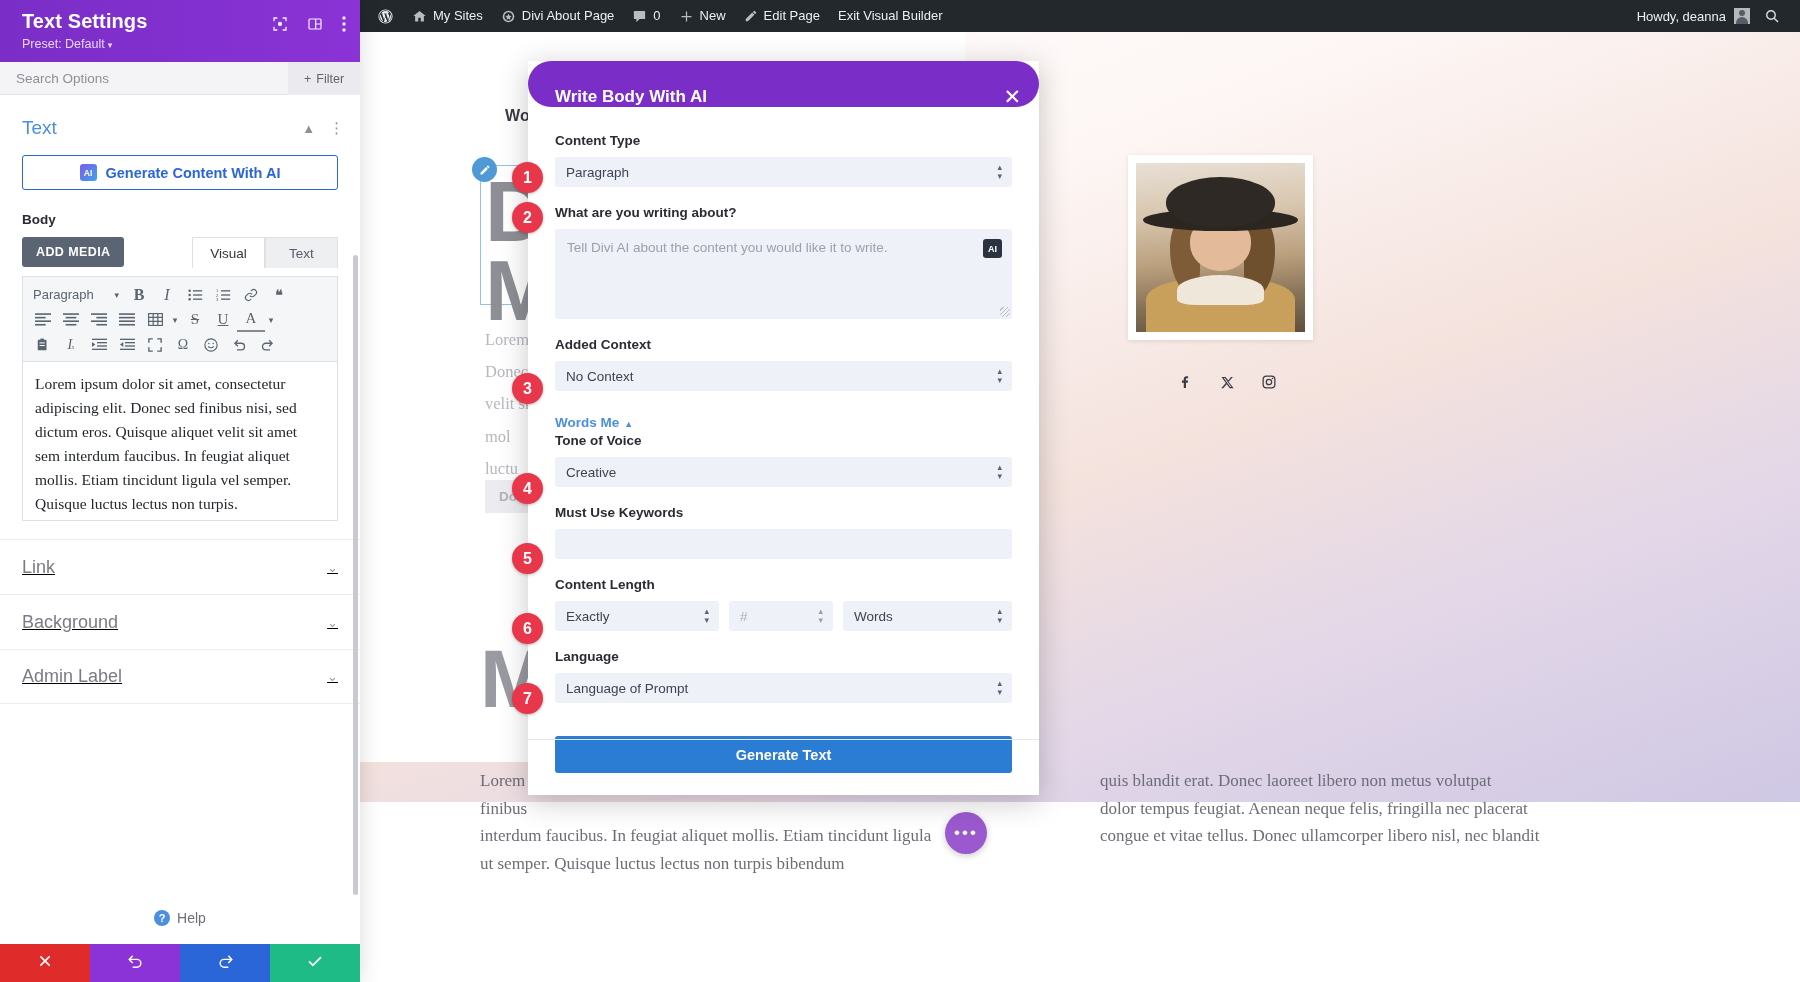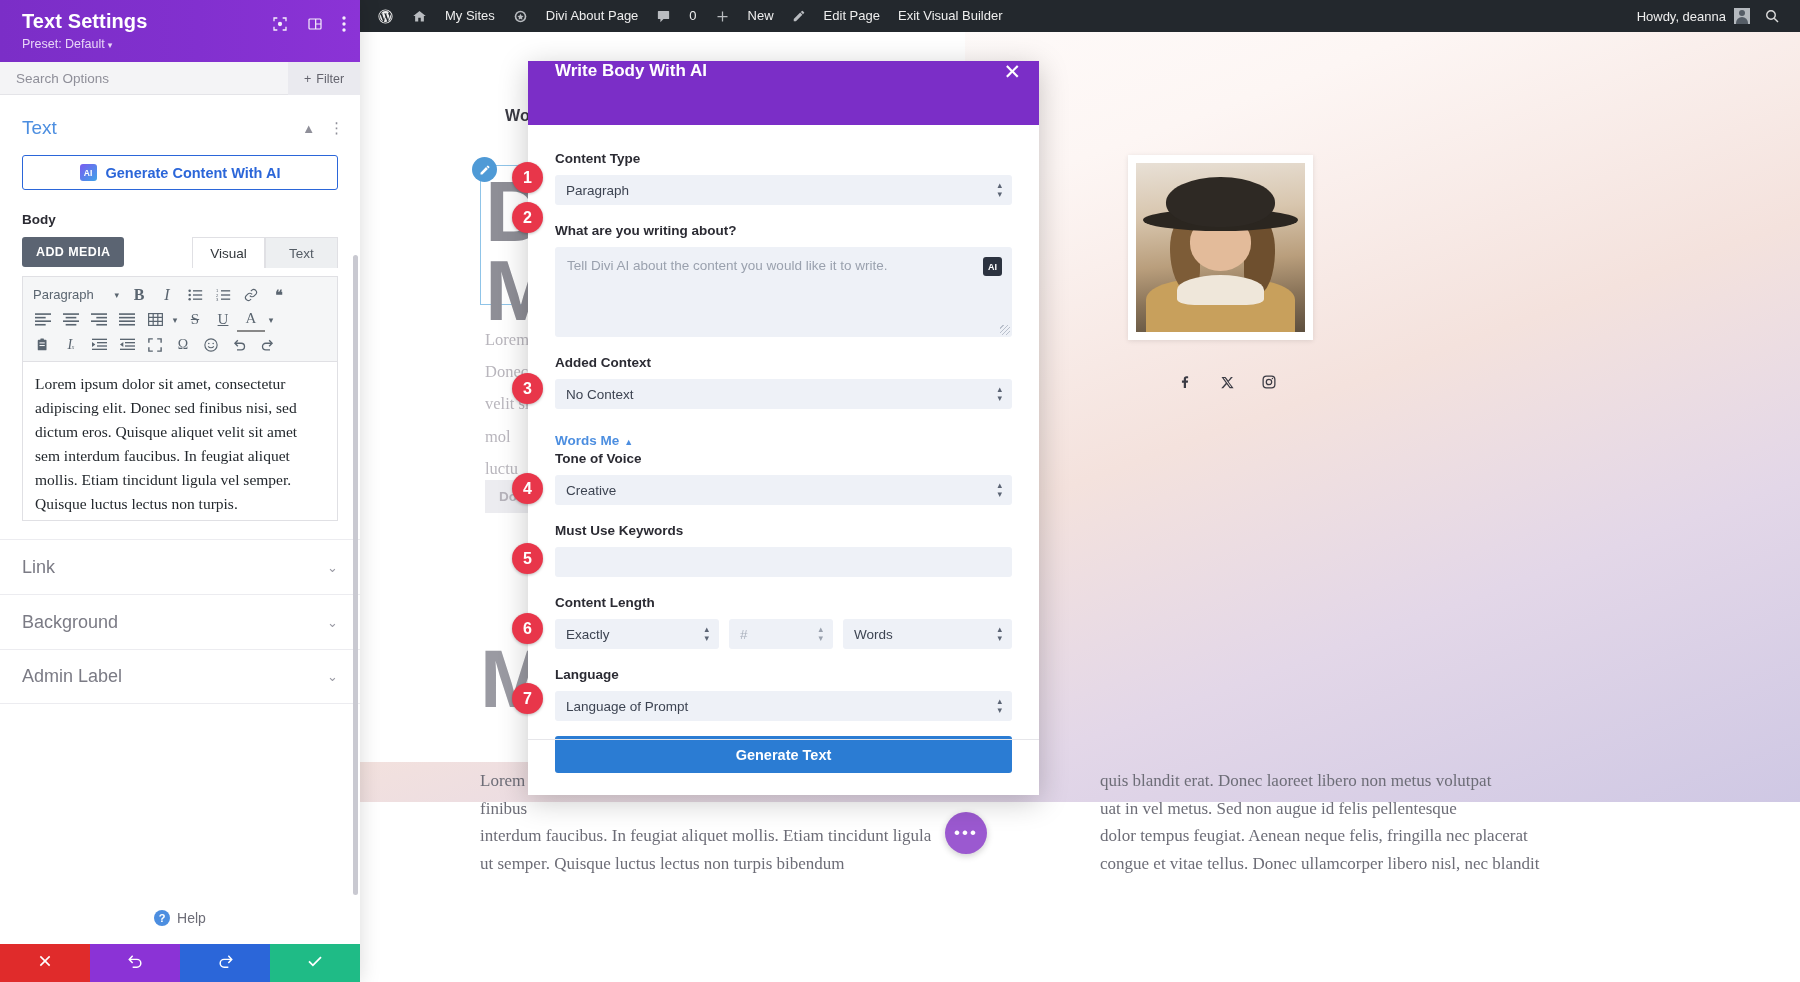--- a/index.html
+++ b/index.html
@@ -12,21 +12,21 @@
   .screen { position: relative; width: 1800px; height: 982px; overflow: hidden; background:#fff; }
 
   
   .wp-adminbar {
     position: absolute; left: 360px; top: 0; width: 1440px; height: 32px;
     background: #23282d; color: #eeeeee;
     display: flex; align-items: center; font-size: 13px;
   }
   .wp-ab-left { display: flex; align-items: center; height: 32px; padding-left: 8px; gap: 0px; }
   .ab-item {
-    display: flex; align-items: center; gap: 18px;
+    display: flex; align-items: center; gap: 6px;
     height: 32px; padding: 0 9px; color: #eee; white-space: nowrap;
     font-size: 13px; line-height: 32px;
   }
   .ab-item svg { display:block; }
   .wp-ab-right { margin-left: auto; display: flex; align-items: center; height: 32px; padding-right: 10px; }
   .howdy { font-size: 13px; color: #eee; padding-right: 8px; }
   .avatar-sq { width: 16px; height: 16px; background:#b4b9be; display:block; position:relative; overflow:hidden; }
   .avatar-sq::before { content:""; position:absolute; width:6px;height:6px;border-radius:50%;background:#555d66;left:5px;top:2px;}
   .avatar-sq::after { content:""; position:absolute; width:12px;height:7px;border-radius:6px 6px 0 0;background:#555d66;left:2px;top:9px;}
   .ab-search { padding: 0 10px 0 14px; display:flex; align-items:center; }
@@ -119,21 +119,21 @@
 
   .ed-area {
     border:1px solid #e0e0e4; background:#fff; height: 160px; padding: 10px 12px;
     font-family:"Liberation Serif", serif; font-size:15.5px; line-height:1.55; color:#23282d;
     overflow:hidden;
   }
 
   .accordion { margin-top: 18px; }
   .acc-row {
     height:55px; display:flex; align-items:center; padding: 0 22px;
-    border-top:1px solid #ececf0; cursor:pointer;
+    border-top:1px solid #ececf0; cursor:pointer;text-decoration:underline;
   }
   .acc-row:last-child { border-bottom:1px solid #ececf0; }
   .acc-label { flex:1; font-size:18px; color:#7b7b85; font-weight:400;}
   .acc-chev { color:#9a9aa4; font-size:13px; }
 
   .help-row {
     position:absolute; left:0; bottom: 56px; width:360px;
     display:flex; align-items:center; justify-content:center; gap:7px;
     font-size:14px; color:#6d6d77;
   }
@@ -226,22 +226,22 @@
     font-size:17px; letter-spacing:2px; box-shadow:0 2px 7px rgba(0,0,0,.2); cursor:pointer;
   }
 
   
   .modal {
     position:absolute; left:528px; top:61px; width:511px; height:734px;
     background:#fff; box-shadow: 0 6px 28px rgba(0,0,0,.22); z-index: 50;
     display:flex; flex-direction:column;
   }
   .modal-head {
-    height:64px; background:#7b2ec7; display:flex; align-items:flex-start;
-    padding: 0 18px 0 27px; color:#fff;
+    height:46px; background:#7b2ec7; display:flex; align-items:flex-end;
+    padding: 0 18px 0 27px; color:#fff;border-radius:24px;
   }
   .modal-title { font-size:17px; font-weight:bold; flex:1; }
   .modal-close { font-size:21px; cursor:pointer; line-height:1; font-weight:300; }
 
   .modal-body { flex:1; padding: 26px 27px 0 27px; overflow:hidden; }
 
   .fld { margin-bottom: 18px; }
   .fld-label { font-size:13.5px; font-weight:bold; color:#2b2b33; margin-bottom: 9px; }
   .sel {
     height:30px; background:#eef1f7; border-radius:3px; display:flex; align-items:center;
@@ -358,21 +358,20 @@
       <div class="lower-copy">
         <div style="display:flex;">
           <div style="width:560px;">
             <div>Lorem</div>
             <div>finibus</div>
             <div>interdum faucibus. In feugiat aliquet mollis. Etiam tincidunt ligula</div>
             <div>ut semper. Quisque luctus lectus non turpis bibendum</div>
           </div>
           <div style="width:640px; margin-left:60px;">
             <div>quis blandit erat. Donec laoreet libero non metus volutpat</div>
-            <div>uat in vel metus. Sed non augue id felis pellentesque</div>
             <div>dolor tempus feugiat. Aenean neque felis, fringilla nec placerat</div>
             <div>congue et vitae tellus. Donec ullamcorper libero nisl, nec blandit</div>
           </div>
         </div>
       </div>
 
       <div class="chat-bubble">•••</div>
     </div>
   </div>
 

